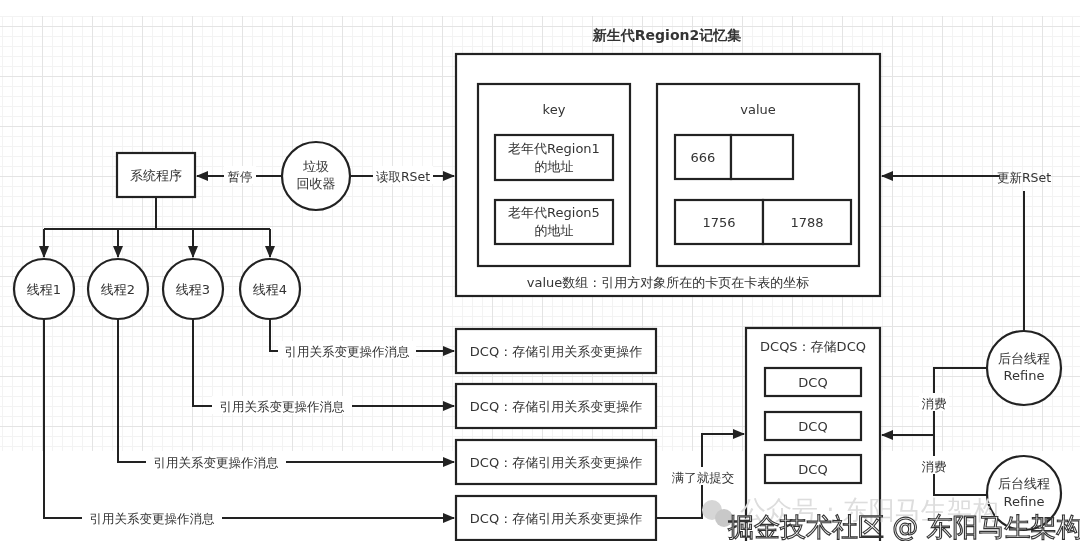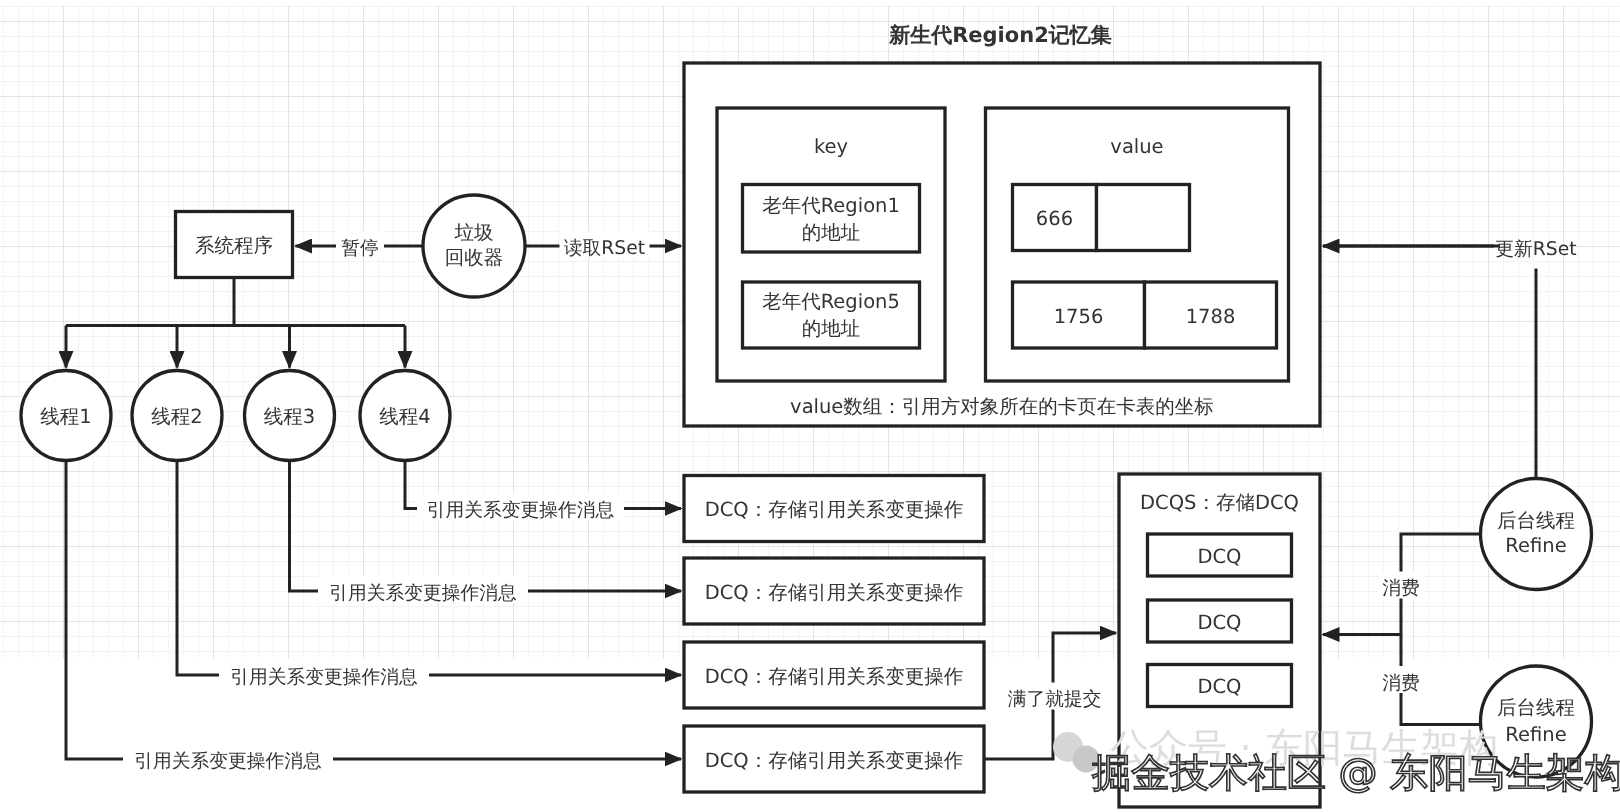--- a/index.html
+++ b/index.html
@@ -1,17 +1,17 @@
 <!DOCTYPE html>
 <html><head>
 <meta charset="utf-8">
 <style>
   html,body{margin:0;padding:0;background:#fff;}
   body{width:1080px;height:541px;overflow:hidden;font-family:"Liberation Sans","DejaVu Sans",sans-serif;}
-  #canvas{position:absolute;left:0;top:4px;width:1080px;height:435px;
+  #canvas{position:absolute;left:0;top:16px;width:1080px;height:435px;
     background-color:#fff;
     background-image:
       linear-gradient(#e4e4e4 1px, transparent 1px),
       linear-gradient(90deg,#e4e4e4 1px, transparent 1px),
       linear-gradient(#f3f3f3 1px, transparent 1px),
       linear-gradient(90deg,#f3f3f3 1px, transparent 1px);
     background-size:50px 50px,50px 50px,10px 10px,10px 10px;
     background-position:-8px 10px,-8px 10px,-8px 10px,-8px 10px;}
   svg{position:absolute;left:0;top:0;}
   .box{fill:#fff;stroke:#222;stroke-width:2.2;}

